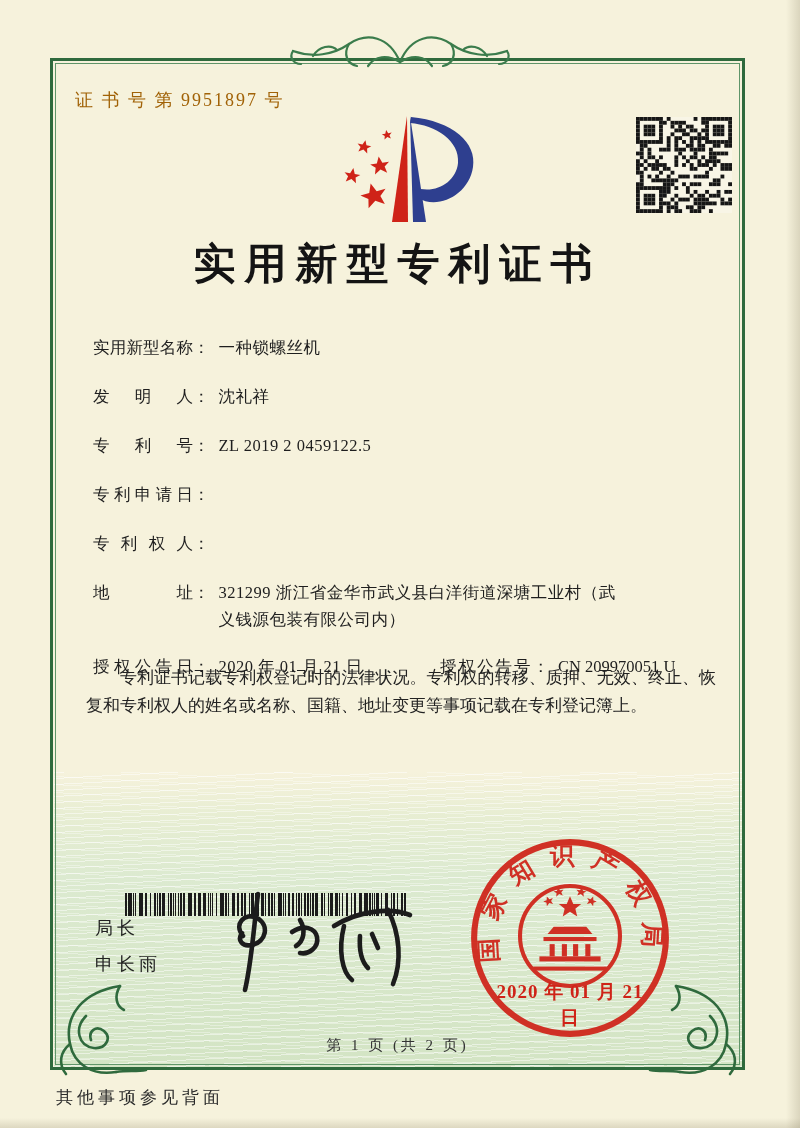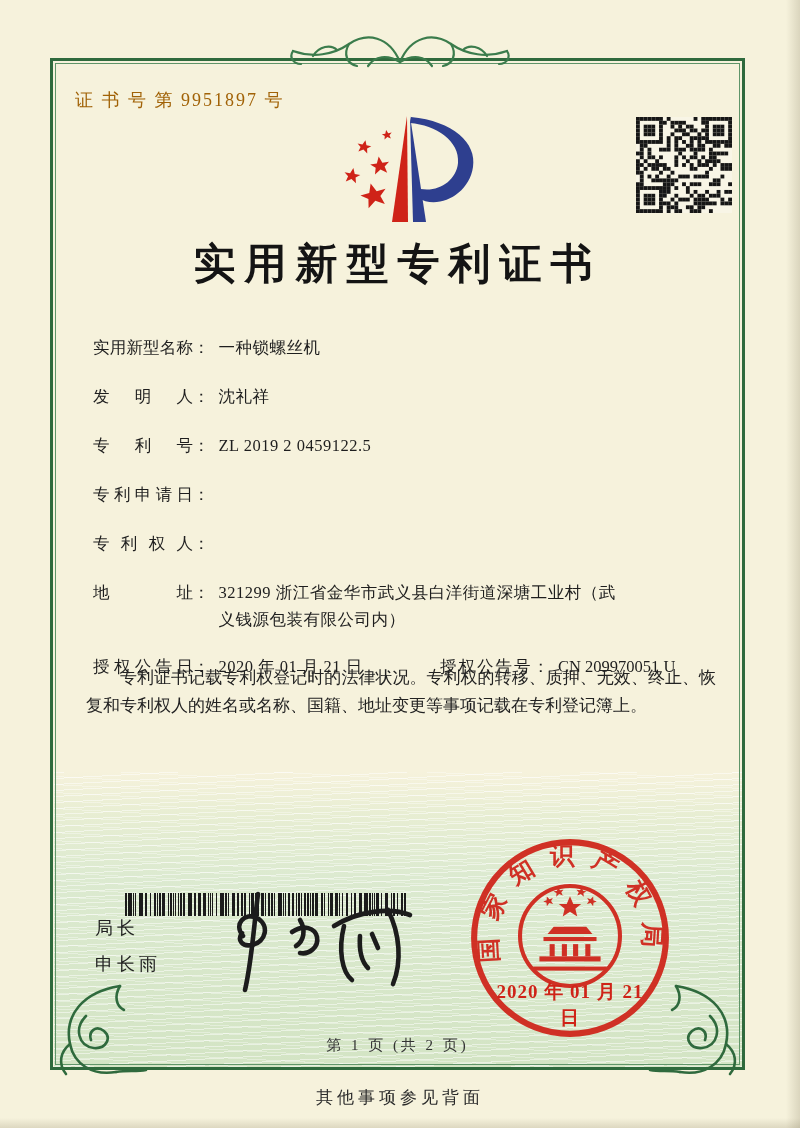--- a/index.html
+++ b/index.html
@@ -79,21 +79,21 @@
   .seal-date{
     position:absolute;left:487px;top:979px;width:166px;text-align:center;
     font-size:19px;color:#cf2318;letter-spacing:1px;font-weight:600;
   }
 
   .pagenum{
     position:absolute;left:50px;top:1036px;width:695px;text-align:center;
     font-size:15px;letter-spacing:3px;color:#333;
   }
   .backnote{
-    position:absolute;left:50px;top:1086px;width:700px;text-align:center;
+    position:absolute;left:56px;top:1086px;width:700px;text-align:left;
     font-size:17px;letter-spacing:4px;color:#2b2b2b;
   }
 </style>
 </head>
 <body>
 
 <div class="band"></div>
 
 <div class="frame"></div>
 

